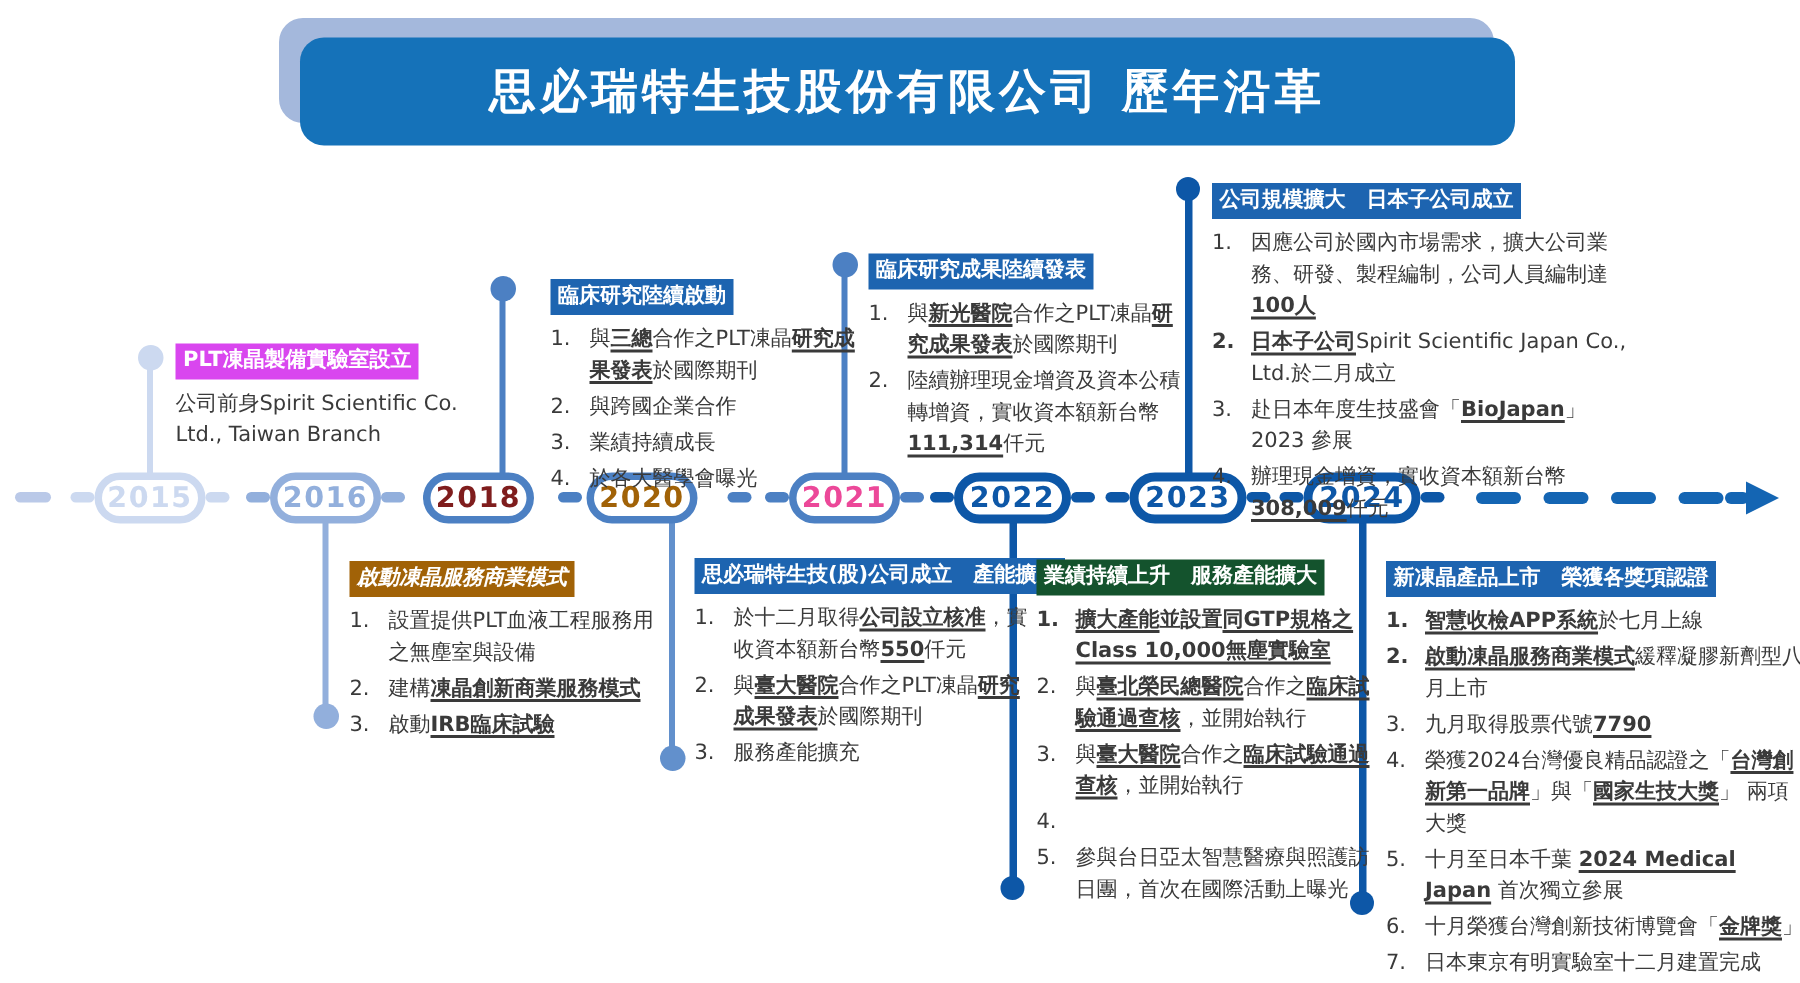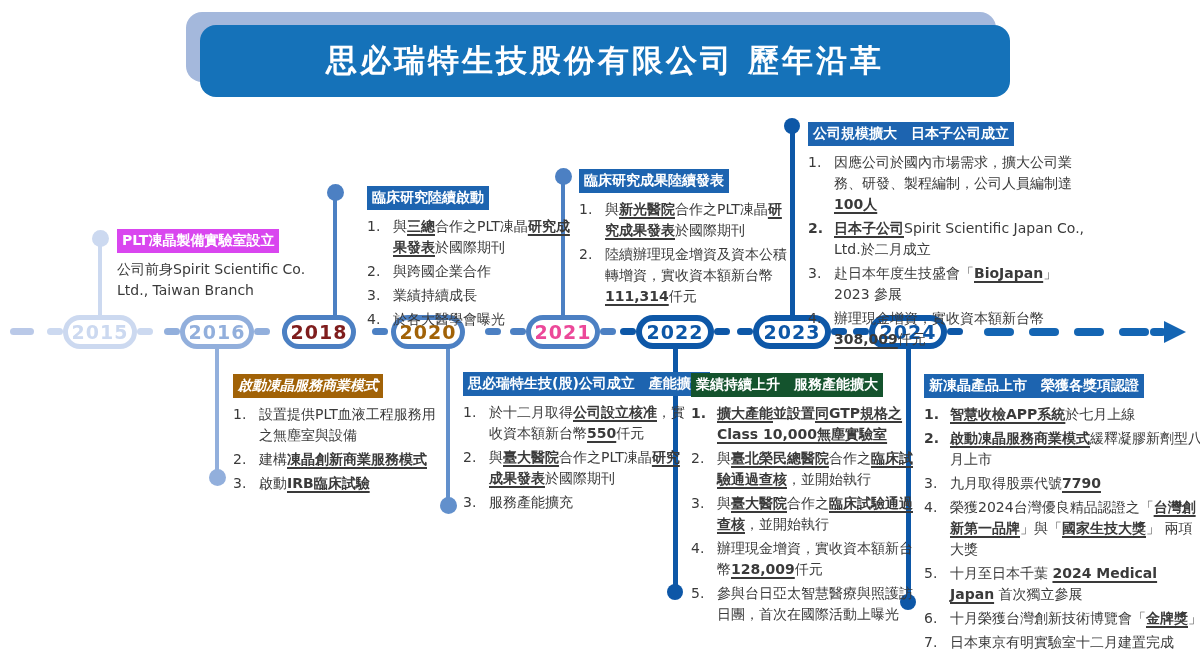--- a/index.html
+++ b/index.html
@@ -124,21 +124,20 @@
         <span class="num b">1.</span>
         <span class="txt"><span class="b u">擴大產能</span><span class="b ">並設置</span><span class="b u">同GTP規格之Class 10,000無塵實驗室</span></span>
       </div><div class="item">
         <span class="num">2.</span>
         <span class="txt"><span class="">與</span><span class="b u">臺北榮民總醫院</span><span class="">合作之</span><span class="b u">臨床試驗通過查核</span><span class="">，並開始執行</span></span>
       </div><div class="item">
         <span class="num">3.</span>
         <span class="txt"><span class="">與</span><span class="b u">臺大醫院</span><span class="">合作之</span><span class="b u">臨床試驗通過查核</span><span class="">，並開始執行</span></span>
       </div><div class="item">
         <span class="num">4.</span>
-        <span class="txt"><span class="">辦理現金增資，實收資本額新台幣</span><span class="b u">128,009</span><span class="">仟元</span></span>
       </div><div class="item">
         <span class="num">5.</span>
         <span class="txt"><span class="">參與台日亞太智慧醫療與照護訪日團，首次在國際活動上曝光</span></span>
       </div></div>
     <div class="vline" style="left: 789.5px; width: 5px; background: rgb(13, 87, 167); top: 126px; height: 196px;"></div>
     <div class="dot" style="left: 784px; top: 118px; width: 16px; height: 16px; background: rgb(13, 87, 167);"></div>
     <div class="stub" style="left: 737px; width: 16px; background: rgb(13, 87, 167);"></div>
     <div class="stub" style="left: 831px; width: 16px; background: rgb(13, 87, 167);"></div>
     <div class="pill" style="left: 753px; width: 78px; border: 6px solid rgb(13, 87, 167); color: rgb(13, 87, 167);">
       <span>2023</span>

